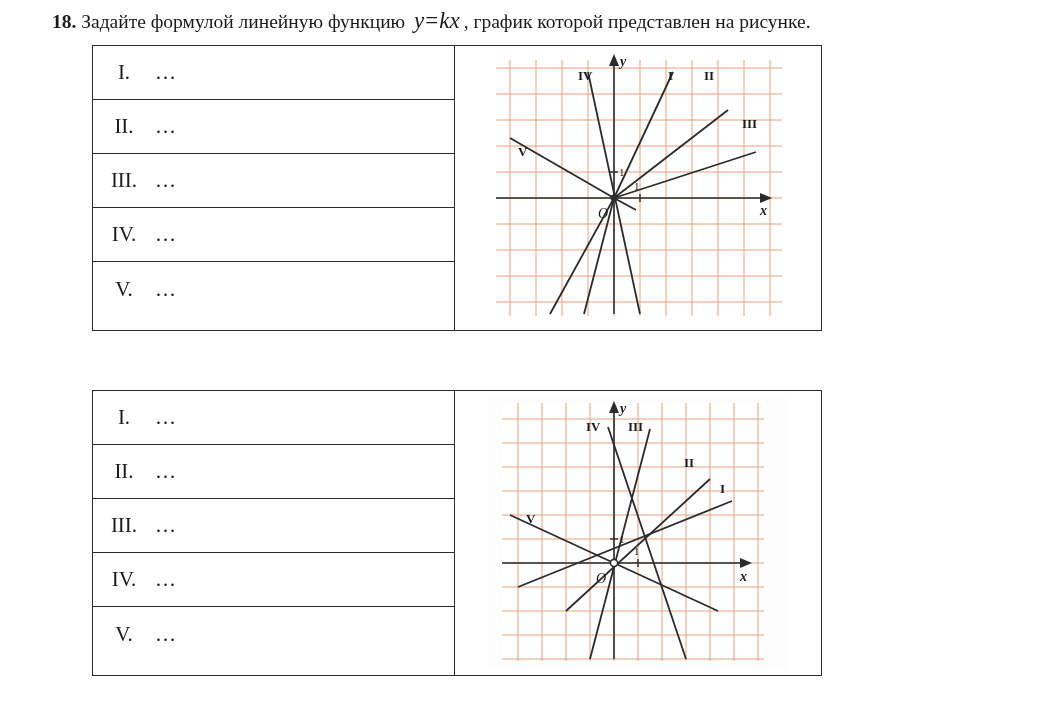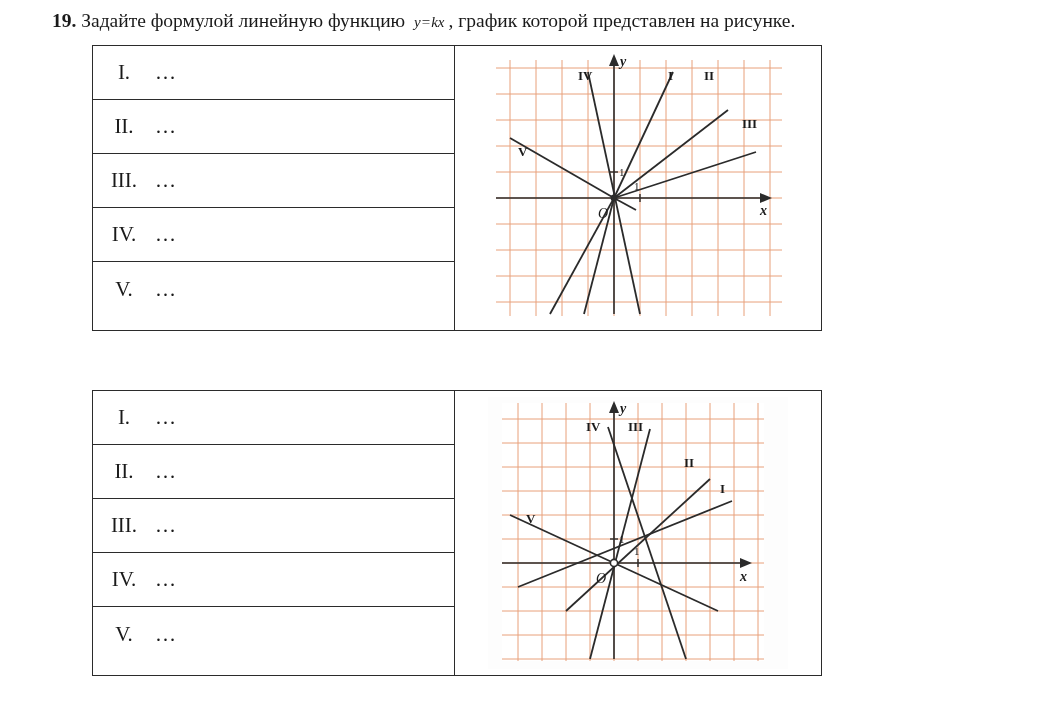--- a/index.html
+++ b/index.html
@@ -34,21 +34,21 @@
     font-size: 19.5px;
     line-height: 26px;
     white-space: nowrap;
   }
   .task-num {
     font-weight: bold;
   }
   .formula {
     font-family: "Liberation Serif", serif;
     font-style: italic;
-    font-size: 15px;
+    font-size: 23px;
     padding: 0 4px;
   }
   .formula .op { font-style: normal; padding: 0 1px; }
 
   .body-row {
     position: relative;
     margin-left: 92px;
     margin-top: 10px;
     width: 730px;
     border: 1.5px solid #2b2b2b;
@@ -96,21 +96,21 @@
 
   
 </style>
 </head>
 <body>
 
 <div class="page">
 
   <div class="task task-1">
     <div class="task-head">
-      <span class="task-num">19.</span>
+      <span class="task-num">18.</span>
       <span>Задайте формулой линейную функцию</span>
       <span class="formula"><span>y</span><span class="op">=</span><span>kx</span></span><span>, график которой представлен на рисунке.</span>
     </div>
 
     <div class="body-row">
       <div class="answers">
 
         <div class="ans-row">
           <span class="ans-label">I.</span>
           <span class="ans-dots">…</span>

